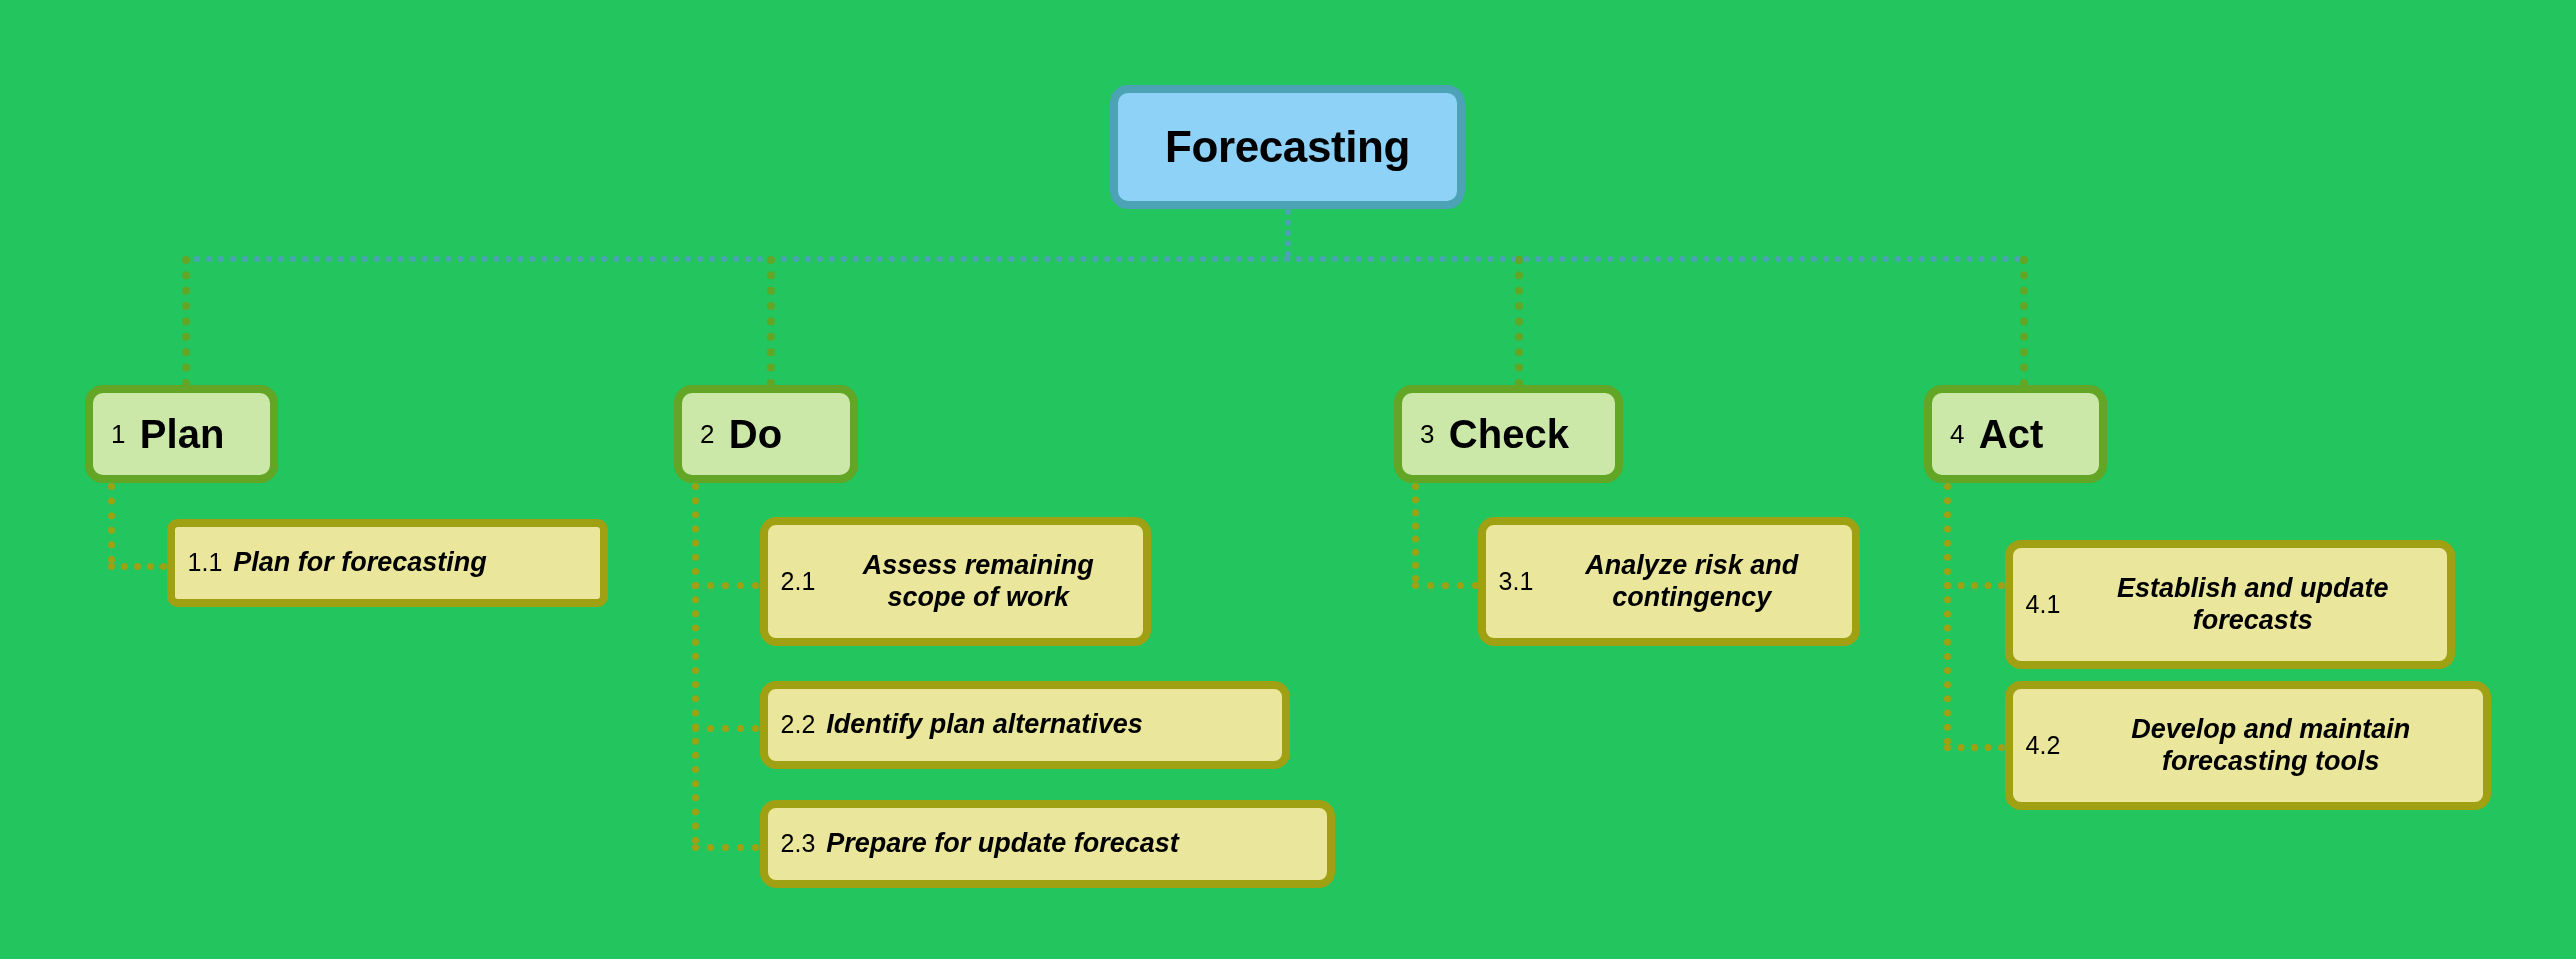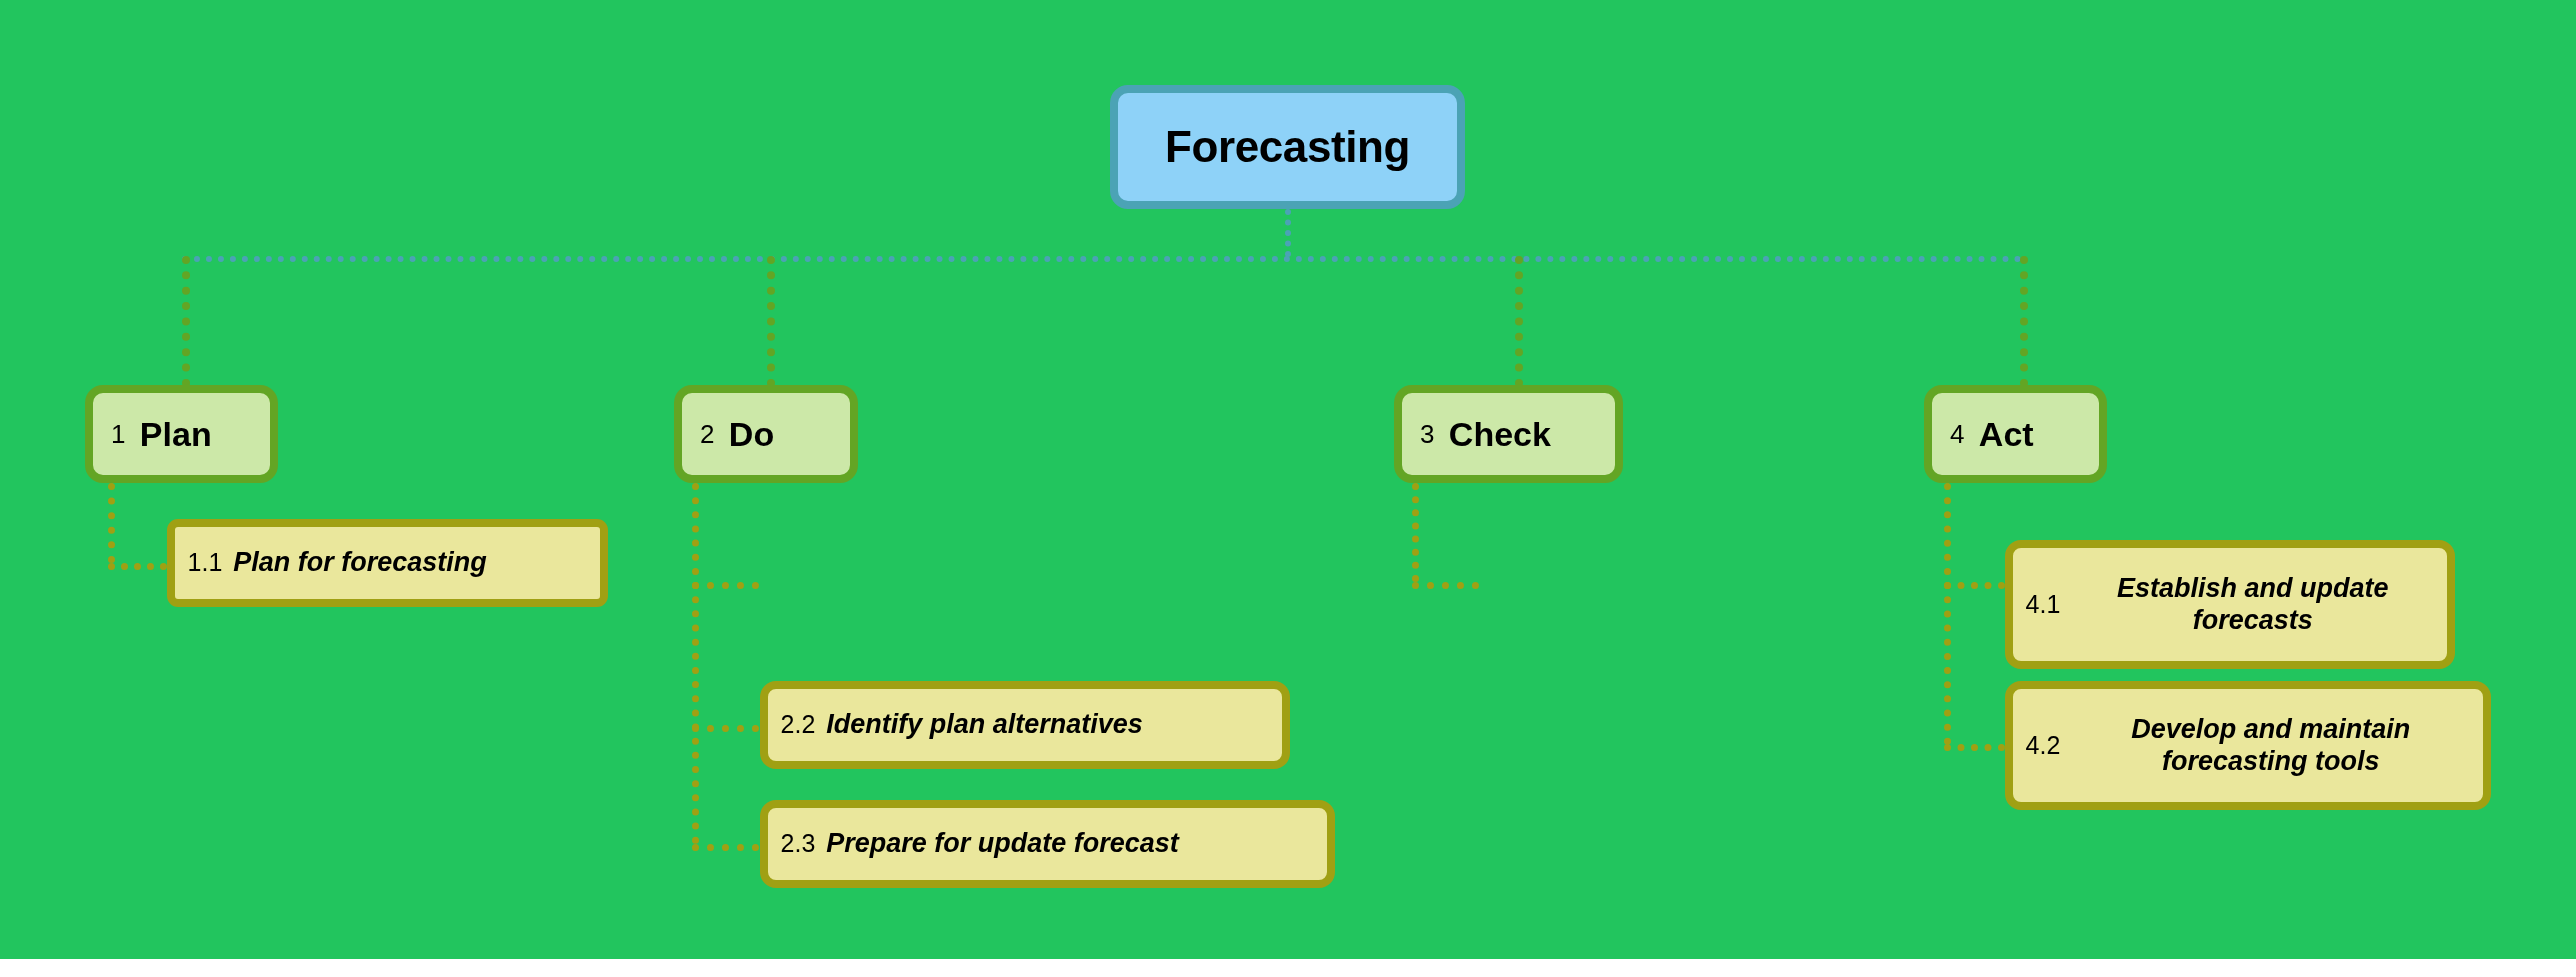--- a/index.html
+++ b/index.html
@@ -49,21 +49,21 @@
     border: 8px solid #63A524;
     border-radius: 18px;
     padding-left: 18px;
   }
   .node.phase .num {
     font-size: 26px;
     font-weight: normal;
     margin-right: 14.4px;
   }
   .node.phase .title {
-    font-size: 34px;
+    font-size: 40px;
     font-weight: bold;
     white-space: nowrap;
   }
 
   
   .node.task {
     background: #EAE79C;
     border: 8px solid #A0A013;
     border-radius: 16px;
     padding-left: 12.6px;
@@ -165,31 +165,39 @@
   <div class="node phase" style="left:1924px; top:385px; width:183px; height:98px;">
     <span class="num">4</span>
     <span class="title">Act</span>
   </div>
 
   <div class="node task single" style="left:167px; top:519px; width:441px; height:88px;border-radius:11px;">
     <span class="num">1.1</span>
     <span class="title">Plan for forecasting</span>
   </div>
 
+  <div class="node task" style="left:760px; top:517px; width:391px; height:129px;">
+    <span class="num">2.1</span>
+    <span class="title">Assess remaining scope of work</span>
+  </div>
 
   <div class="node task single" style="left:760px; top:681px; width:530px; height:88px;">
     <span class="num">2.2</span>
     <span class="title">Identify plan alternatives</span>
   </div>
 
   <div class="node task single" style="left:760px; top:800px; width:575px; height:88px;">
     <span class="num">2.3</span>
     <span class="title">Prepare for update forecast</span>
   </div>
 
+  <div class="node task" style="left:1478px; top:517px; width:382px; height:129px;">
+    <span class="num">3.1</span>
+    <span class="title">Analyze risk and contingency</span>
+  </div>
 
   <div class="node task" style="left:2005px; top:540px; width:450px; height:129px;">
     <span class="num">4.1</span>
     <span class="title">Establish and update forecasts</span>
   </div>
 
   <div class="node task" style="left:2005px; top:681px; width:486px; height:129px;">
     <span class="num">4.2</span>
     <span class="title">Develop and maintain forecasting tools</span>
   </div>

